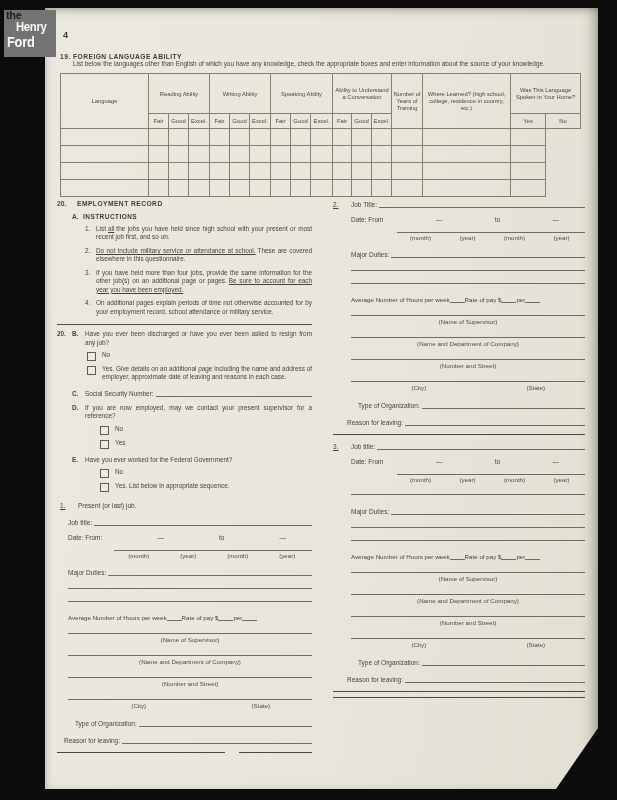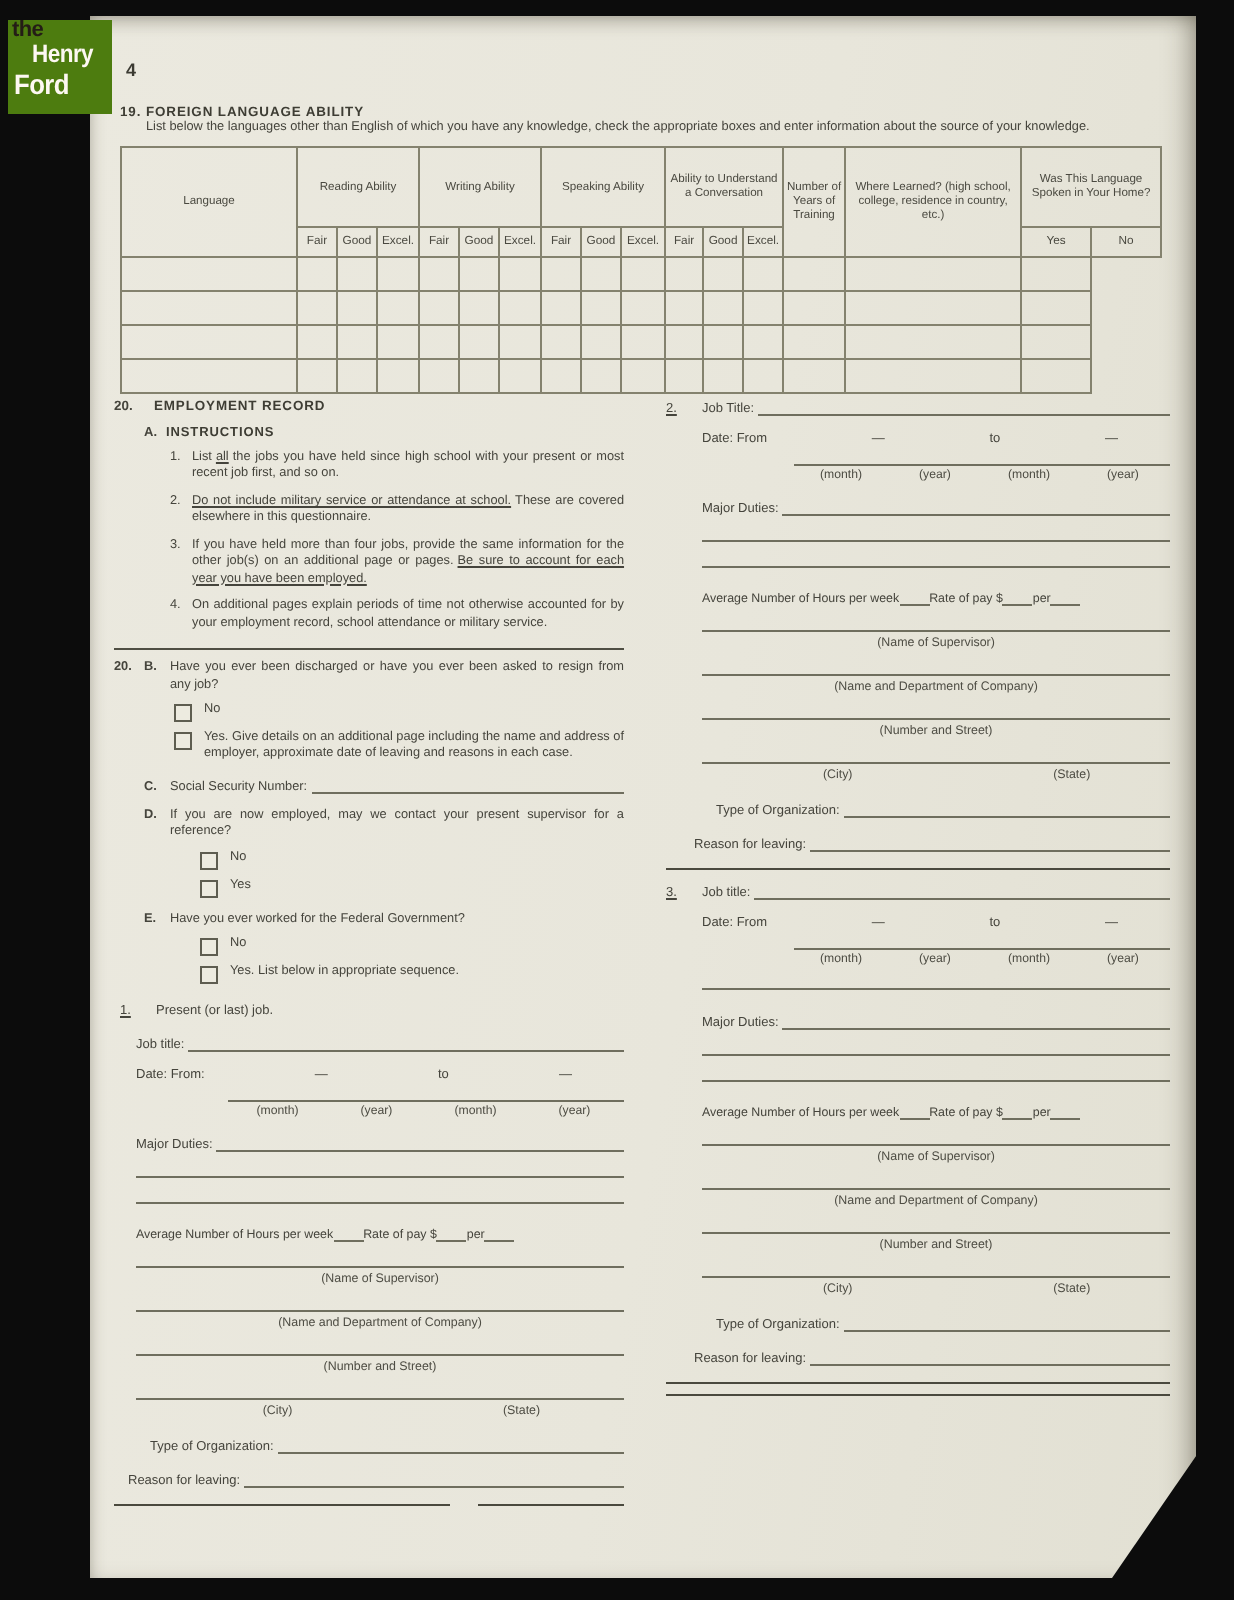--- a/index.html
+++ b/index.html
@@ -6,21 +6,21 @@
   body{position:relative;font-family:"Liberation Sans",sans-serif;color:#45443c;}
 
   .paper{
     position:absolute;left:45px;top:8px;width:553px;height:781px;
     background:linear-gradient(100deg,#ebe9df 0%,#e8e6db 55%,#e2e0d3 100%);
     clip-path:polygon(0 0,553px 0,553px 720px,511px 781px,0 781px);
     box-shadow:inset -10px 0 14px -8px rgba(60,54,38,.5), inset 0 8px 10px -7px rgba(60,54,38,.4), inset 6px 0 8px -6px rgba(60,54,38,.3);
   }
 
   
-  .logo{position:absolute;left:4px;top:10px;width:52px;height:47px;background:#4d7c0f;z-index:9;}
+  .logo{position:absolute;left:4px;top:10px;width:52px;height:47px;background:#737373;z-index:9;}
   .logo .the{position:absolute;left:2px;top:-1px;font-size:11px;font-weight:bold;color:#241d16;letter-spacing:-.3px;}
   .logo .henry{position:absolute;left:12px;top:10px;font-size:12.5px;font-weight:bold;color:#fdf8f2;transform:scaleX(.9);transform-origin:left;letter-spacing:-.3px;}
   .logo .ford{position:absolute;left:3px;top:24px;font-size:14px;font-weight:bold;color:#fdf8f2;transform:scaleX(.92);transform-origin:left;letter-spacing:-.3px;}
 
   .page-num{position:absolute;left:18px;top:22px;font-size:9px;font-weight:bold;color:#3b3a32;}
   .b{font-weight:bold;letter-spacing:.45px;color:#3e3d34;}
   .u{text-decoration:underline;}
 
   
   .sec19{position:absolute;left:15px;top:45px;width:524px;}

